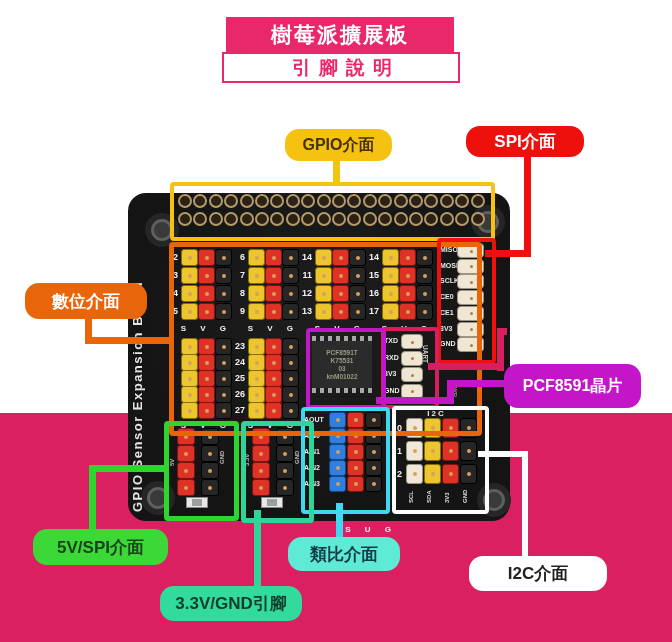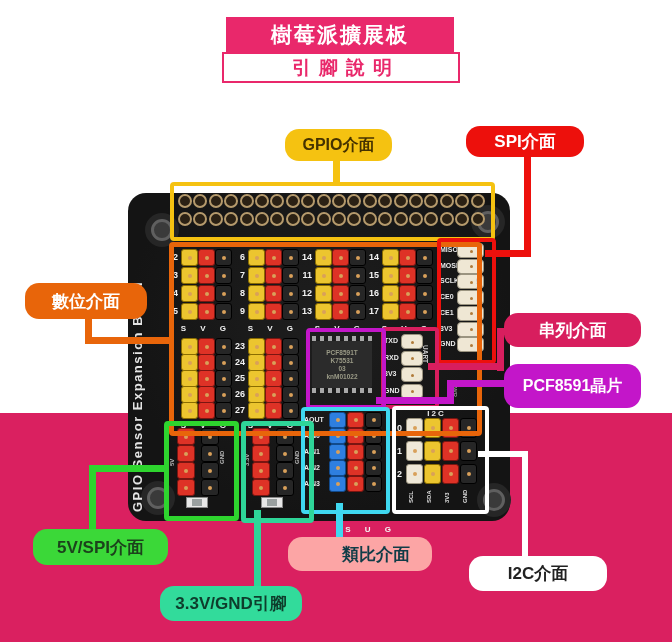--- a/index.html
+++ b/index.html
@@ -58,21 +58,21 @@
   
   .callout{position:absolute;z-index:4;border-radius:14px;display:flex;align-items:center;justify-content:center;
     font-weight:bold;}
   .lab-gpio{left:285px;top:129px;width:107px;height:32px;background:#F5C211;color:#453200;font-size:16px;}
   .lab-spi{left:466px;top:126px;width:118px;height:31px;background:#ED100C;color:#fff;font-size:17px;}
   .lab-digital{left:25px;top:283px;width:122px;height:36px;background:#E8650A;color:#fff;font-size:17px;}
   .lab-serial{left:504px;top:313px;width:137px;height:34px;background:#D81E5E;color:#fff;font-size:17px;}
   .lab-pcf{left:504px;top:364px;width:137px;height:44px;background:#C316C9;color:#fff;font-size:16px;text-align:right;}
   .lab-5v{left:33px;top:529px;width:135px;height:36px;background:#3BD838;color:#1C421C;font-size:17px;}
   .lab-33v{left:160px;top:586px;width:142px;height:35px;background:#32DB9B;color:#0E3D2C;font-size:17px;}
-  .lab-analog{left:288px;top:537px;width:112px;height:34px;background:#fca5a5;color:#103C47;font-size:17px;padding-left:32px;}
+  .lab-analog{left:288px;top:537px;width:112px;height:34px;background:#5eead4;color:#103C47;font-size:17px;}
   .lab-i2c{left:469px;top:556px;width:138px;height:35px;background:#ffffff;color:#222;font-size:17px;}
   .chip-body{position:absolute;left:312px;top:341px;width:60px;height:47px;background:#2b2b2b;z-index:2;
     border-radius:2px;display:flex;flex-direction:column;align-items:center;justify-content:center;}
   .chip-body div{color:#9a9a86;font-size:6.5px;line-height:8px;font-weight:bold;white-space:nowrap;}
   .chip-pins{position:absolute;width:60px;height:5px;z-index:2;left:312px;
     background:repeating-linear-gradient(90deg,#a8a8a8 0 4px,transparent 4px 8px);}
 </style>
 </head>
 <body>
 
@@ -359,19 +359,18 @@
   <div class="line" style="left:89px;top:465px;width:77px;height:7px;background:#2ED52E;"></div>
   <div class="line" style="left:89px;top:465px;width:7px;height:66px;background:#2ED52E;"></div>
   <div class="line" style="left:254px;top:510px;width:7px;height:78px;background:#2ED598;"></div>
   <div class="line" style="left:336px;top:503px;width:7px;height:36px;background:#3FD8F0;"></div>
   <div class="line" style="left:478px;top:451px;width:50px;height:6px;background:#ffffff;"></div>
   <div class="line" style="left:522px;top:451px;width:6px;height:107px;background:#ffffff;"></div>
 
   <div class="callout lab-gpio">GPIO介面</div>
   <div class="callout lab-digital">數位介面</div>
   <div class="callout lab-spi">SPI介面</div>
-  <div class="callout lab-serial">串列介面</div>
   <div class="callout lab-pcf">PCF8591晶片</div>
   <div class="callout lab-5v">5V/SPI介面</div>
   <div class="callout lab-33v">3.3V/GND引腳</div>
   <div class="callout lab-analog">類比介面</div>
   <div class="callout lab-i2c">I2C介面</div>
 </div>
 
 </body></html>

